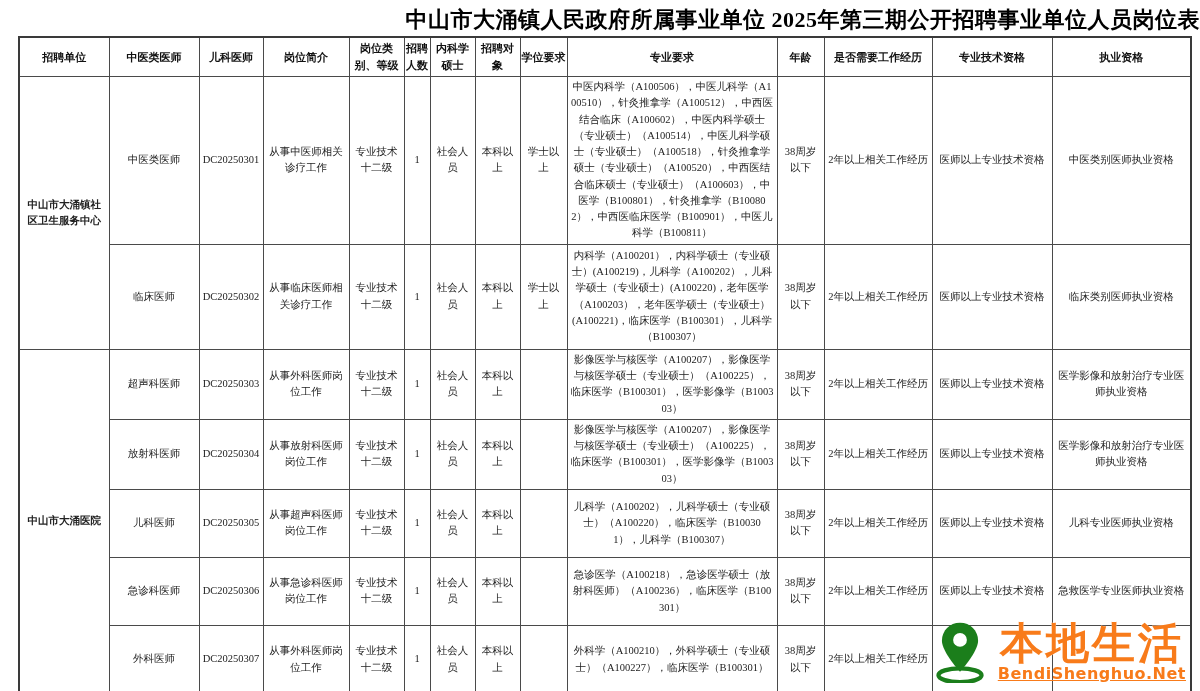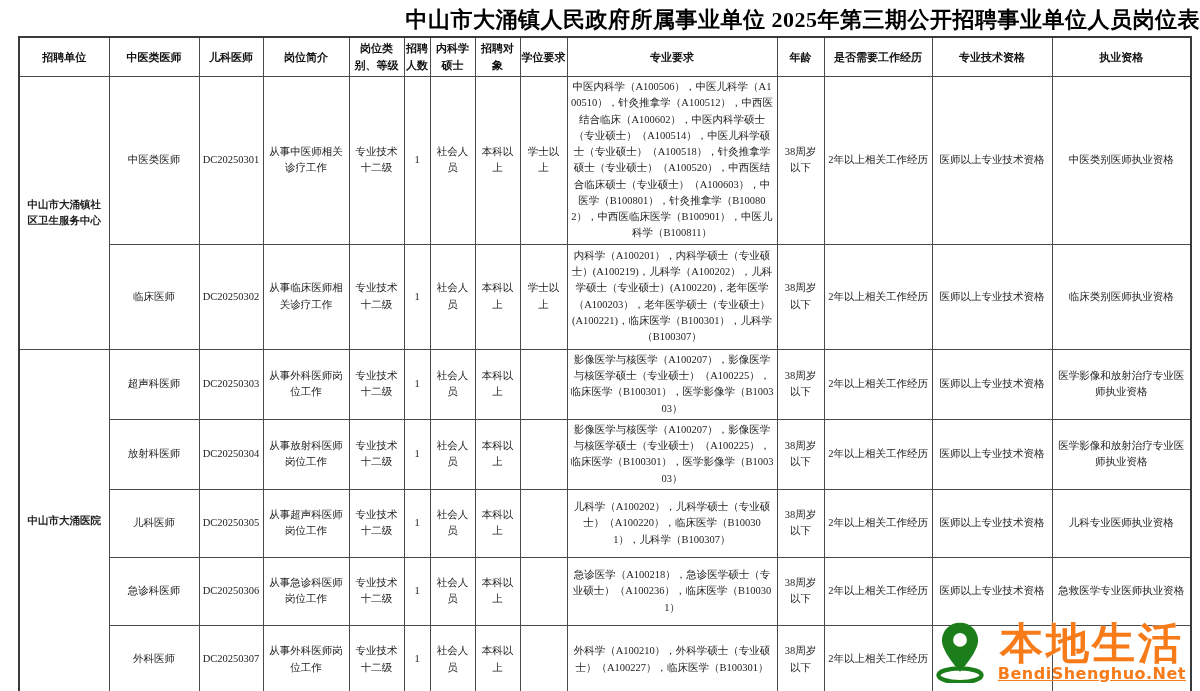--- a/index.html
+++ b/index.html
@@ -171,21 +171,21 @@
         </tr>
         <tr style="height: 68px;">
           <td>急诊科医师</td>
           <td>DC20250306</td>
           <td>从事急诊科医师岗位工作</td>
           <td>专业技术十二级</td>
           <td>1</td>
           <td>社会人员</td>
           <td>本科以上</td>
           <td></td>
-          <td class="major-cell">急诊医学（A100218），急诊医学硕士（专业硕士）（A100236），临床医学（B100301）</td>
+          <td class="major-cell">急诊医学（A100218），急诊医学硕士（放射科医师）（A100236），临床医学（B100301）</td>
           <td>38周岁以下</td>
           <td>2年以上相关工作经历</td>
           <td>医师以上专业技术资格</td>
           <td>急救医学专业医师执业资格</td>
         </tr>
         <tr style="height: 69px;">
           <td>外科医师</td>
           <td>DC20250307</td>
           <td>从事外科医师岗位工作</td>
           <td>专业技术十二级</td>

